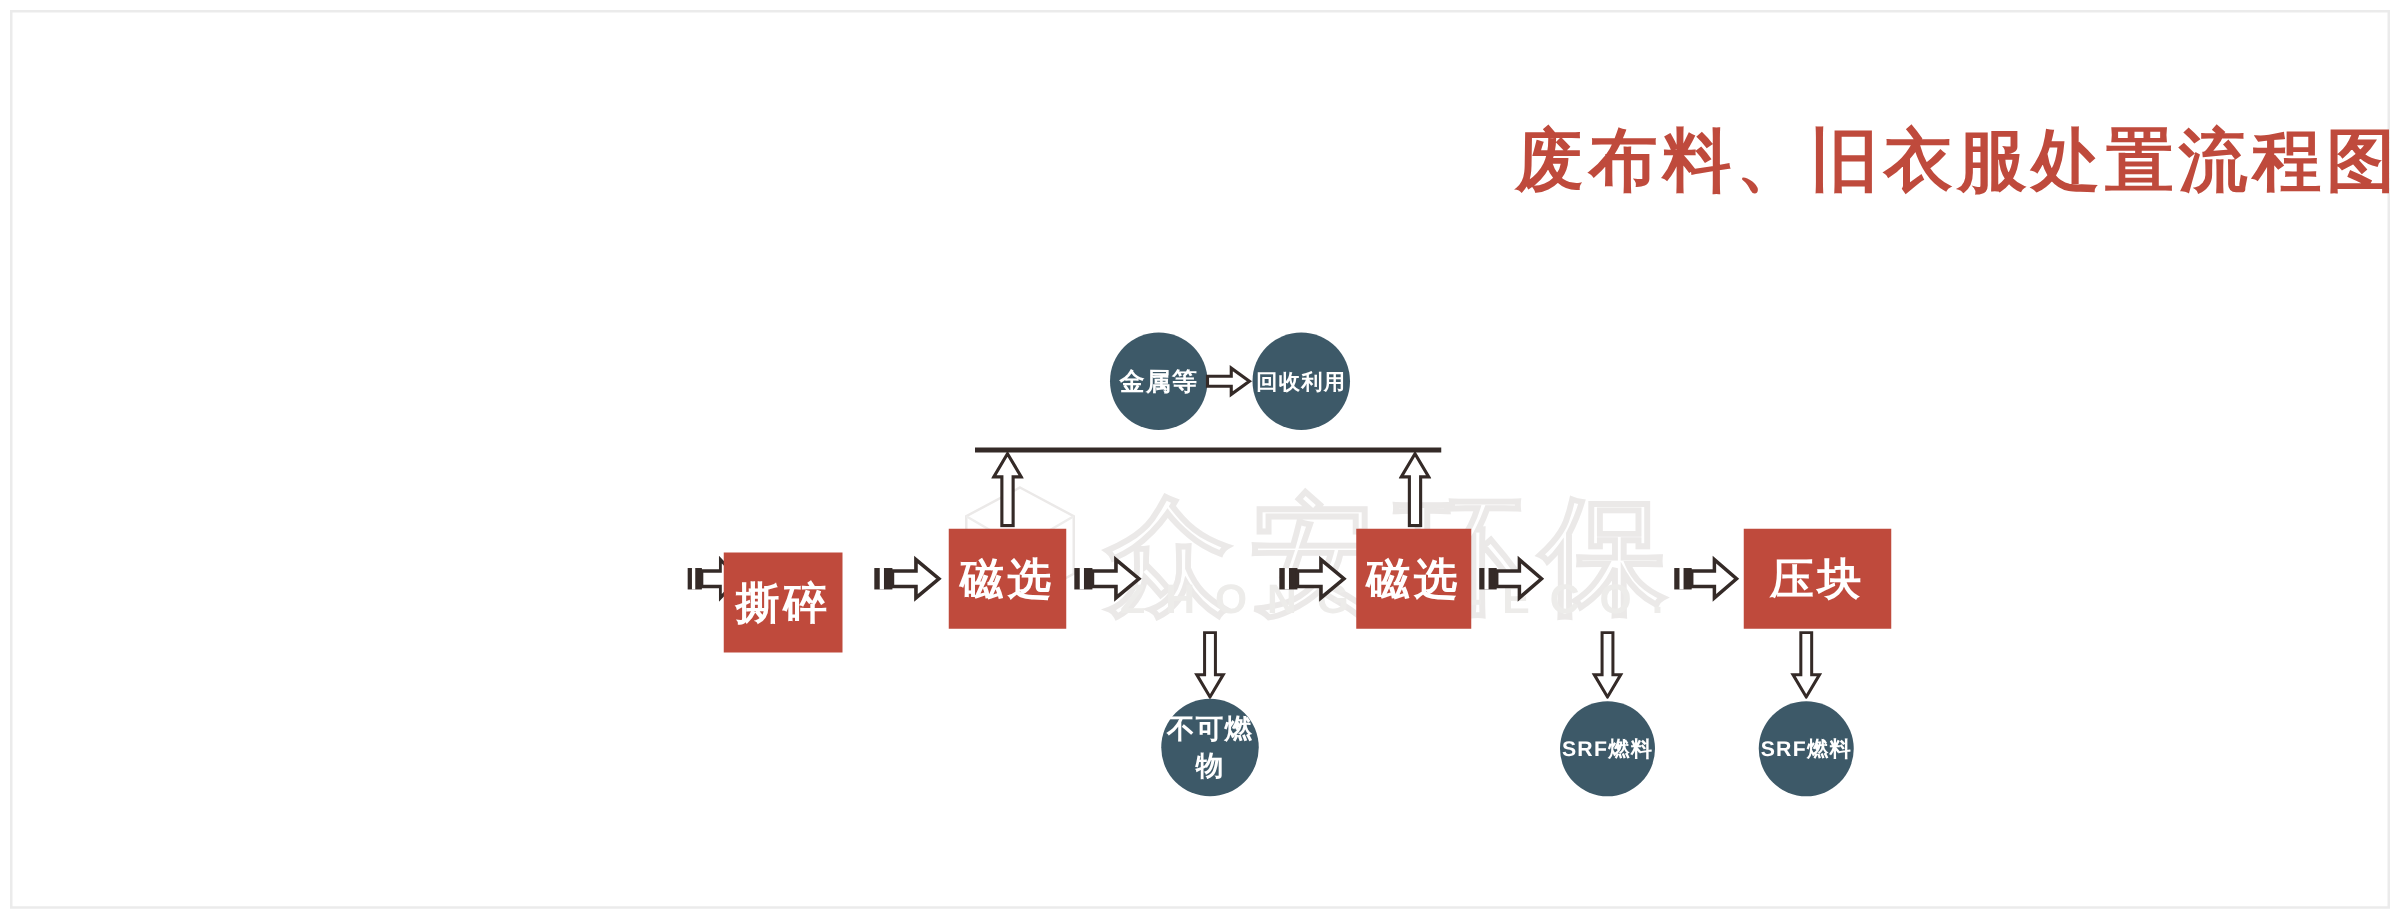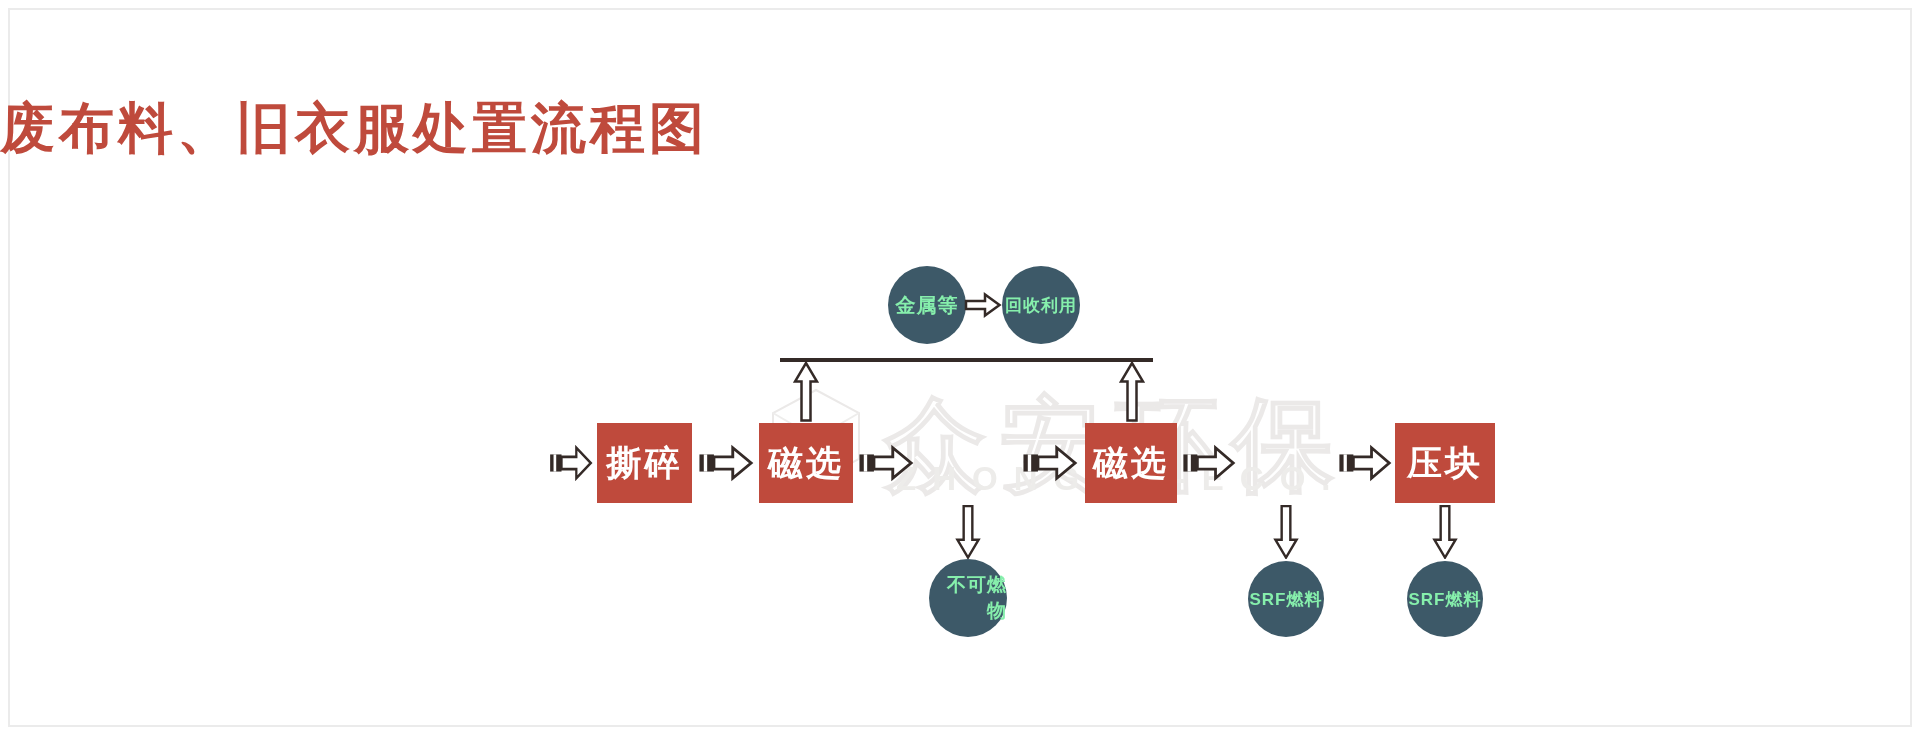--- a/index.html
+++ b/index.html
@@ -1,64 +1,64 @@
 <!DOCTYPE html>
 <html><head>
 <meta charset="utf-8">
 <style>
   html,body{margin:0;padding:0;background:#ffffff;}
   .canvas{position:relative;width:1920px;height:735px;background:#ffffff;overflow:hidden;
           font-family:"Liberation Sans","DejaVu Sans",sans-serif;}
   .frame{position:absolute;inset:8px;border:2px solid #ebebeb;pointer-events:none;}
 
   
-  .title{position:absolute;top:92px;left:0;width:100%;text-align:left;
+  .title{position:absolute;top:92px;left:0;width:100%;text-align:right;
          font-size:55px;font-weight:900;color:#bf4a3c;letter-spacing:4px;}
   .subtitle{position:absolute;top:166px;left:0;width:100%;text-align:center;
          font-family:"Liberation Serif","DejaVu Serif",serif;
          font-size:25px;color:#171310;letter-spacing:1px;}
 
   
   .wm{position:absolute;color:#f0efee;}
   .wm-logo{left:766px;top:386px;width:100px;height:100px;}
   .wm-text{left:884px;top:378px;font-size:102px;font-weight:700;letter-spacing:14px;
            color:transparent;-webkit-text-stroke:1.5px #ebe9e8;}
   .wm-sub{left:896px;top:460px;font-size:33px;font-weight:700;letter-spacing:16px;color:#edecea;}
 
   
   .box{position:absolute;top:423px;height:80px;background:#bf4a3c;color:#ffffff;
        display:flex;align-items:center;justify-content:center;
        font-size:35px;font-weight:800;letter-spacing:3px;}
-  .circle{position:absolute;border-radius:50%;color:#86efac;font-weight:800;
+  .circle{position:absolute;border-radius:50%;color:#ffffff;font-weight:800;
        display:flex;flex-direction:column;align-items:center;justify-content:center;
        text-align:center;}
   .red{background:#bf4a3c;}
   .slate{background:#3d5968;}
 
   .src{left:429px;top:404px;width:118px;height:118px;font-size:26px;line-height:34px;letter-spacing:2px;}
 
-  .b1{left:597px;width:95px;}  .b2{left:759px;width:94px;}  .b3{left:920px;width:96px;}
-  .b4{left:1085px;width:92px;} .b5{left:1240px;width:93px;} .b6{left:1395px;width:100px;text-align:center;}
+  .b1{left:579px;width:95px;margin-top:19px;}  .b2{left:759px;width:94px;}  .b3{left:920px;width:96px;}
+  .b4{left:1085px;width:92px;} .b5{left:1240px;width:93px;} .b6{left:1395px;width:118px;text-align:center;}
 
   .harrow{position:absolute;top:443px;height:40px;}
   .a1{left:549px;width:44px;}  .a2{left:698px;width:56px;}  .a3{left:858px;width:56px;}
   .a4{left:1022px;width:56px;} .a5{left:1182px;width:54px;} .a6{left:1338px;width:54px;}
 
   
   .hline{position:absolute;left:780px;top:358px;width:373px;height:4px;background:#342a27;}
   .uparrow{position:absolute;top:361px;width:26px;height:61px;}
   .u1{left:793px;} .u2{left:1119px;}
   .c-metal{left:888px;top:266px;width:78px;height:78px;font-size:20px;letter-spacing:1px;}
   .sarrow{position:absolute;left:964px;top:290px;width:38px;height:30px;}
   .c-recycle{left:1002px;top:266px;width:78px;height:78px;font-size:17px;letter-spacing:1px;font-family:Liberation Mono, monospace;}
 
   
   .downarrow{position:absolute;top:505px;width:26px;height:54px;}
   .d1{left:955px;} .d2{left:1273px;} .d3{left:1432px;}
-  .c-noncomb{left:929px;top:559px;width:78px;height:78px;font-size:19px;letter-spacing:1px;text-align:right;}
+  .c-noncomb{left:929px;top:559px;width:78px;height:78px;font-size:22px;letter-spacing:1px;}
   .c-srf1{left:1248px;top:561px;width:76px;height:76px;font-size:17px;letter-spacing:1px;}
   .c-srf2{left:1407px;top:561px;width:76px;height:76px;font-size:17px;letter-spacing:1px;}
 
   svg{display:block;width:100%;height:100%;}
 </style>
 </head>
 <body>
 
 <div class="canvas">
   <div class="frame"></div>

